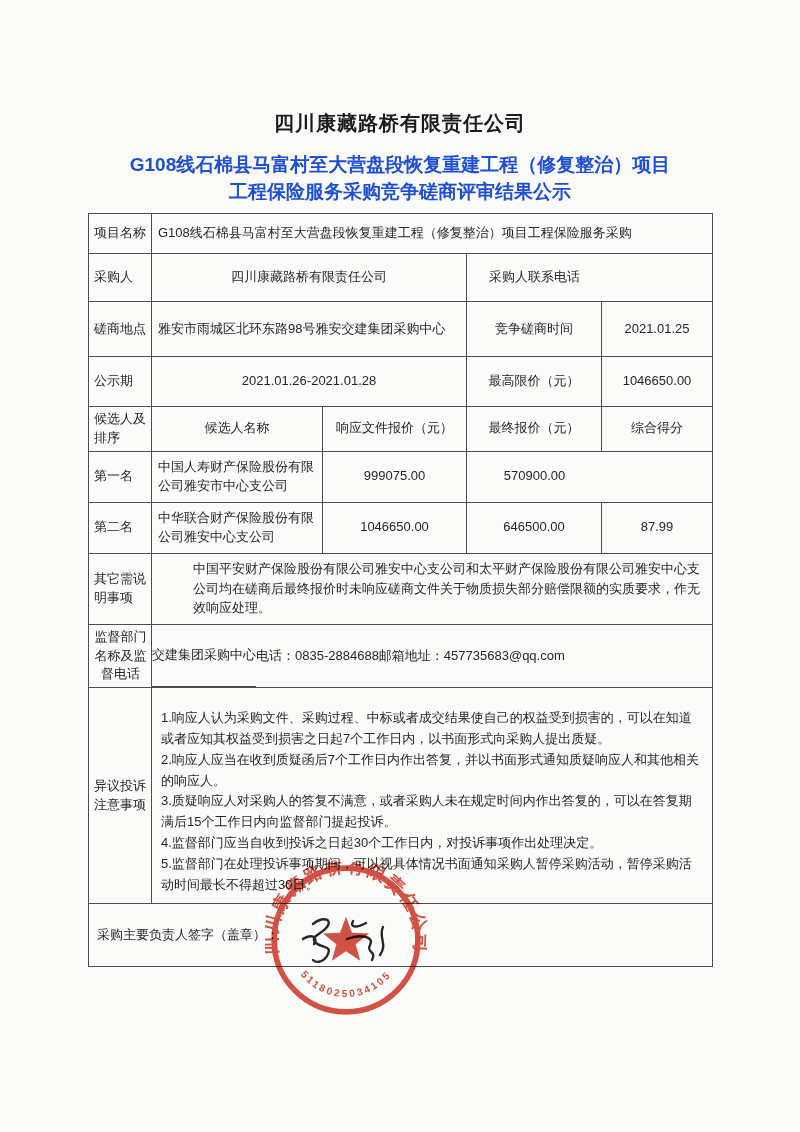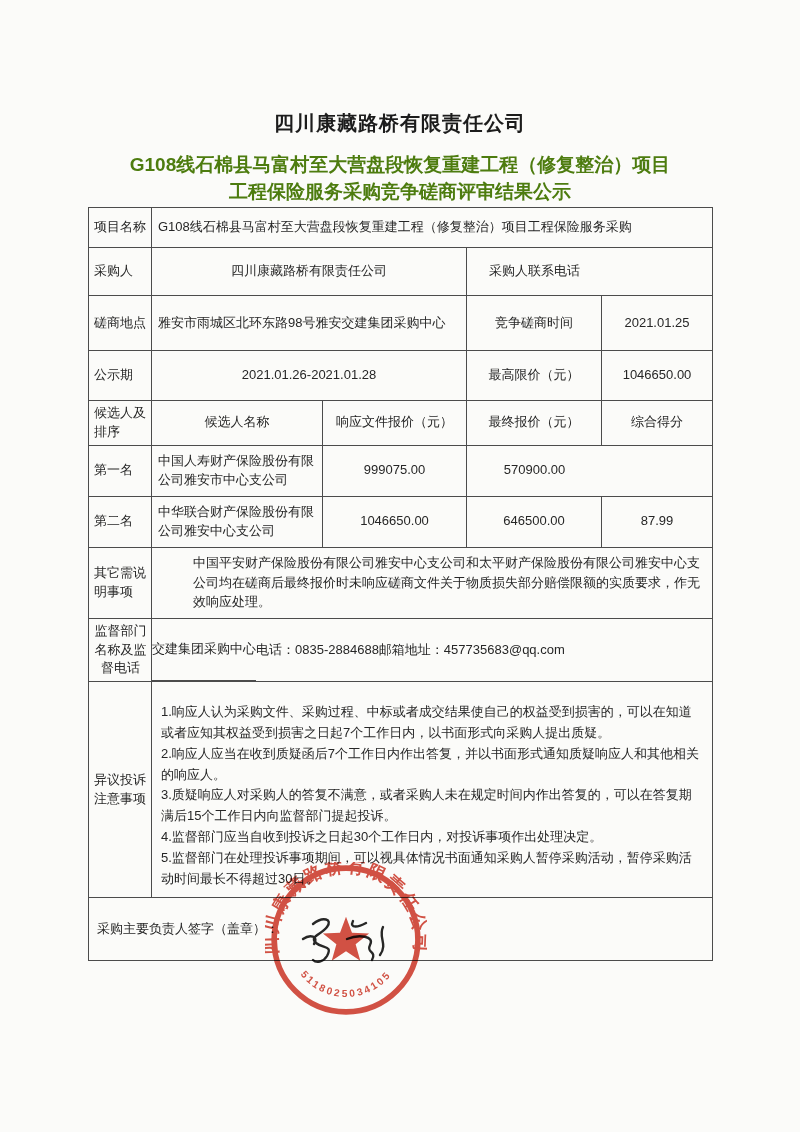--- a/index.html
+++ b/index.html
@@ -14,24 +14,24 @@
     background:var(--paper);
     font-family:"Liberation Sans","DejaVu Sans",sans-serif;
     color:var(--ink);
     position:relative;
     overflow:hidden;
   }
   .page{position:absolute;inset:0;}
   
   .title-block{position:absolute;left:0;top:110px;width:800px;text-align:center;}
   .company-title{font-size:20px;font-weight:bold;letter-spacing:1px;color:#1c1c1c;}
-  .doc-title{margin-top:15px;font-size:19px;font-weight:bold;line-height:1.42;color:#4d7c0f;}
+  .doc-title{margin-top:15px;font-size:19px;font-weight:bold;line-height:1.42;color:#1d4ed8;}
   
   .doc-table{
-    position:absolute;left:88px;top:207px;width:625px;
+    position:absolute;left:88px;top:213px;width:625px;
     border:1.4px solid var(--border);
     font-size:13px;line-height:1.45;
   }
   .trow{display:flex;border-bottom:1px solid var(--border);}
   .trow:last-child{border-bottom:none;}
   .cell{
     border-right:1px solid var(--border);
     padding:3px 6px;
     display:flex;align-items:center;
     min-width:0;

